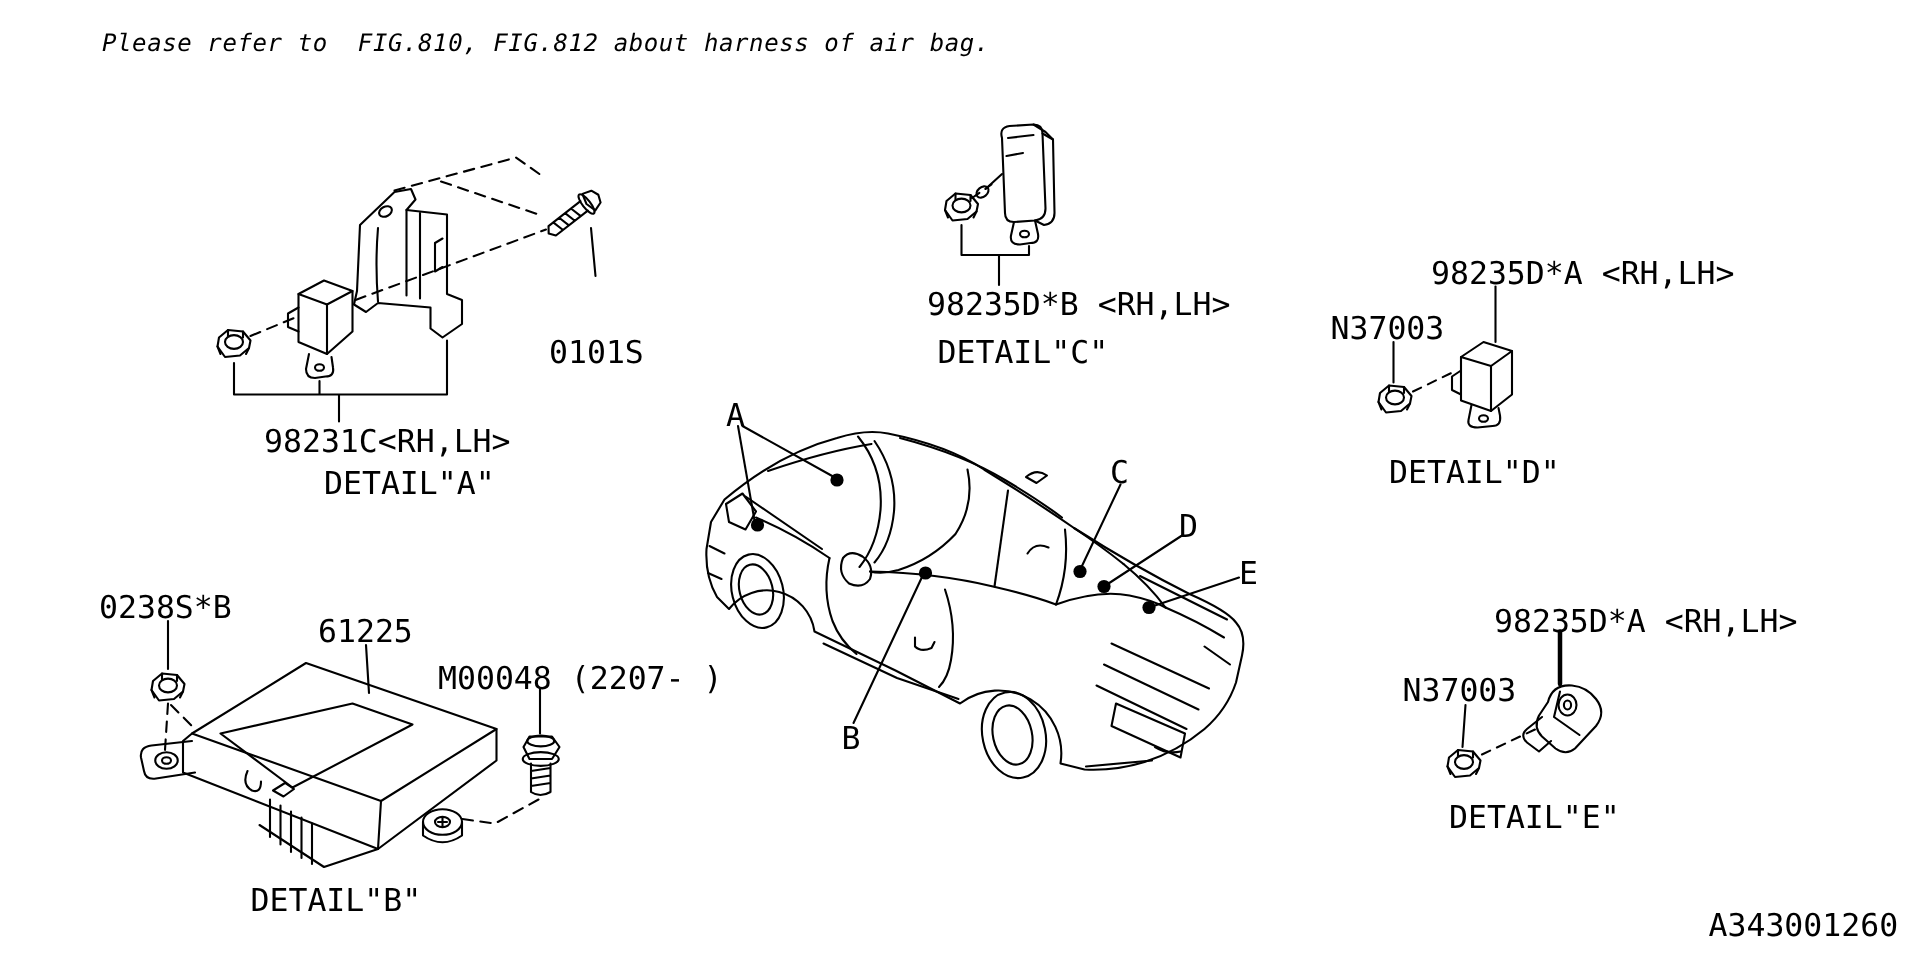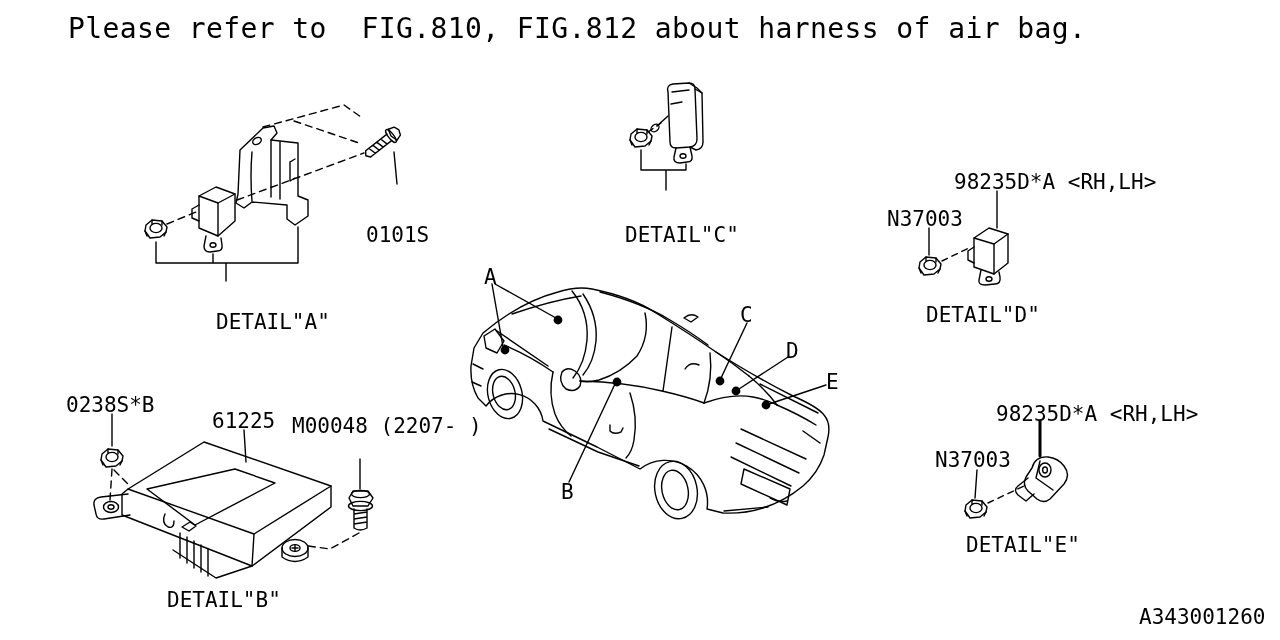--- a/index.html
+++ b/index.html
@@ -1,21 +1,21 @@
 <!DOCTYPE html>
 <html><head>
 <meta charset="utf-8">
 <style>
   html,body{margin:0;padding:0;background:#e8e8e8;}
   #page{position:relative;width:1280px;height:640px;background:#ffffff;overflow:hidden;
         font-family:"DejaVu Sans Mono",monospace;color:#000;}
   #art{position:absolute;left:0;top:0;}
   .lbl{position:absolute;font-size:21px;line-height:22px;white-space:pre;
        font-family:"DejaVu Sans Mono",monospace;color:#000;letter-spacing:0px;}
-  .note{font-size:28px;letter-spacing:0.4px;}
+  .note{font-size:16px;letter-spacing:0.4px;font-style:italic;}
 </style>
 </head>
 <body>
 
 <div id="page">
 
   <svg id="art" width="1280" height="640" viewBox="0 0 1280 640" fill="none" stroke="#000" stroke-width="1.4" stroke-linecap="round" stroke-linejoin="round">
 
     <defs>
       <g id="nut3d">
@@ -199,31 +199,33 @@
         <path d="M747,323 L721,378"></path>
         <path d="M788,357 L739,389"></path>
         <path d="M826,385 L769,404"></path>
       </g>
     </g>
   </svg>
 
   <div class="lbl note" style="left:68px;top:18px;">Please refer to  FIG.810, FIG.812 about harness of air bag.</div>
 
   <div class="lbl" style="left:366px;top:186px;margin-top:38px;">0101S</div>
+  <div class="lbl" style="left:176px;top:283px;">98231C&lt;RH,LH&gt;</div>
   <div class="lbl" style="left:216px;top:311px;">DETAIL"A"</div>
 
+  <div class="lbl" style="left:618px;top:192px;">98235D*B &lt;RH,LH&gt;</div>
   <div class="lbl" style="left:625px;top:224px;">DETAIL"C"</div>
 
   <div class="lbl" style="left:954px;top:171px;">98235D*A &lt;RH,LH&gt;</div>
   <div class="lbl" style="left:887px;top:208px;">N37003</div>
   <div class="lbl" style="left:926px;top:304px;">DETAIL"D"</div>
 
   <div class="lbl" style="left:66px;top:394px;">0238S*B</div>
   <div class="lbl" style="left:212px;top:410px;">61225</div>
-  <div class="lbl" style="left:292px;top:415px;">M00048 (2207- )</div>
+  <div class="lbl" style="left:292px;top:441px;">M00048 (2207- )</div>
   <div class="lbl" style="left:167px;top:589px;">DETAIL"B"</div>
 
   <div class="lbl" style="left:996px;top:403px;">98235D*A &lt;RH,LH&gt;</div>
   <div class="lbl" style="left:935px;top:449px;">N37003</div>
   <div class="lbl" style="left:966px;top:534px;">DETAIL"E"</div>
 
   <div class="lbl" style="left:484px;top:266px;">A</div>
   <div class="lbl" style="left:561px;top:481px;">B</div>
   <div class="lbl" style="left:740px;top:304px;">C</div>
   <div class="lbl" style="left:786px;top:340px;">D</div>

